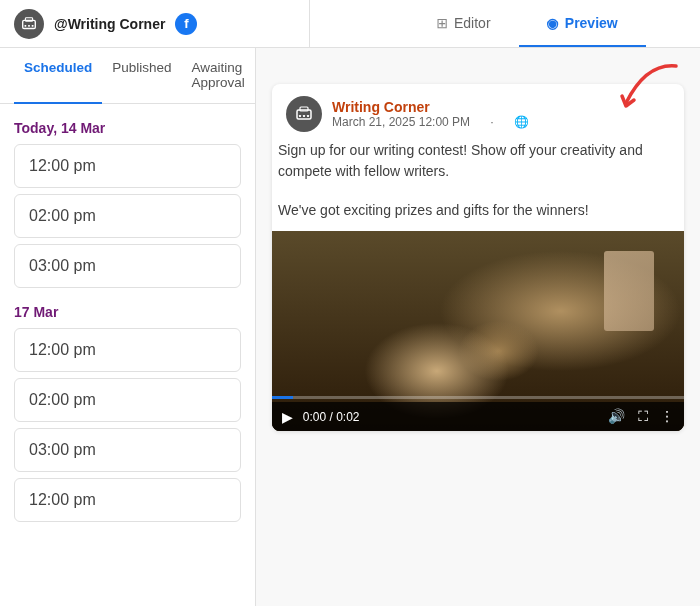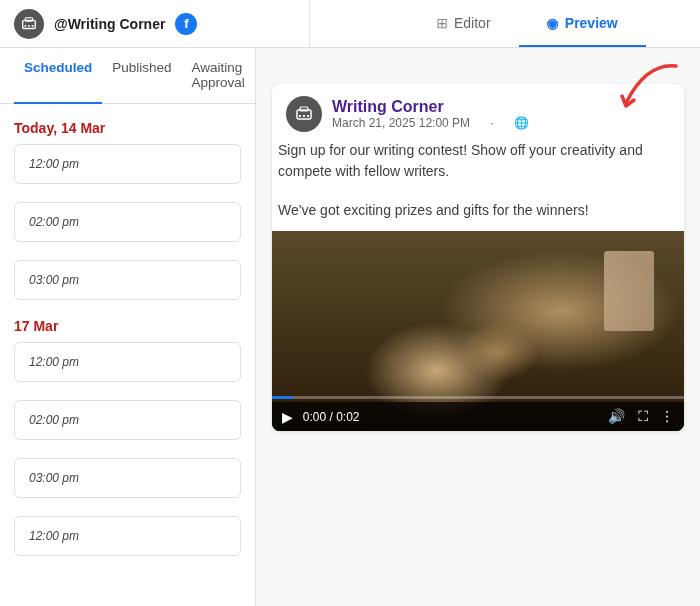--- a/index.html
+++ b/index.html
@@ -102,32 +102,31 @@
     }
 
     .schedule-list {
       overflow-y: auto;
       flex: 1;
       padding: 0 14px;
     }
     .date-header {
       font-size: 14px;
       font-weight: 700;
-      color: #b91c1c;
+      color: #701a75;
       margin: 16px 0 8px 0;
     }
     .time-slot {
       border: 1px solid #e0e0e0;
       border-radius: 6px;
       padding: 12px 14px;
-      font-size: 12px;
+      font-size: 16px;
       color: #444;
-      margin-bottom: 18px;
+      margin-bottom: 6px;
       cursor: pointer;
-      font-style: italic;
     }
 
     
     .right-panel {
       flex: 1;
       background: #f8f8f8;
       overflow-y: auto;
       display: flex;
       flex-direction: column;
       padding: 16px;
@@ -159,21 +158,21 @@
       padding: 12px 14px 8px;
     }
     .post-avatar {
       width: 36px; height: 36px;
       background: #555;
       border-radius: 50%;
       display: flex; align-items: center; justify-content: center;
       color: #fff; font-size: 14px;
     }
     .post-meta { display: flex; flex-direction: column; }
-    .post-name { font-size: 16px; font-weight: 700; color: #4c1d95; }
+    .post-name { font-size: 14px; font-weight: 700; color: #c2410c; }
     .post-date-line {
       display: flex; align-items: center; gap: 20px;
       font-size: 12px; color: #666;
     }
     .globe-icon { font-size: 12px; color: #888; }
 
     .post-text {
       padding: 0 6px 10px;
       font-size: 14px;
       color: #404040;

